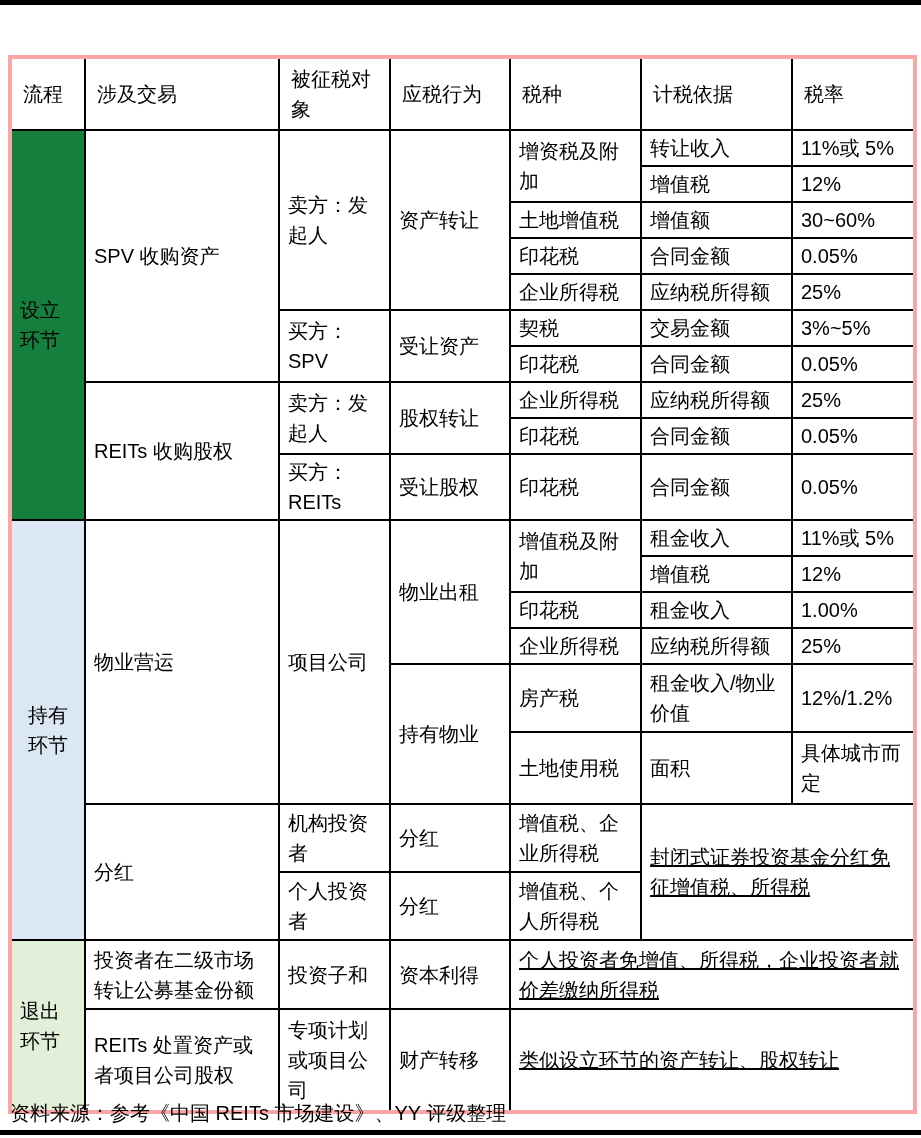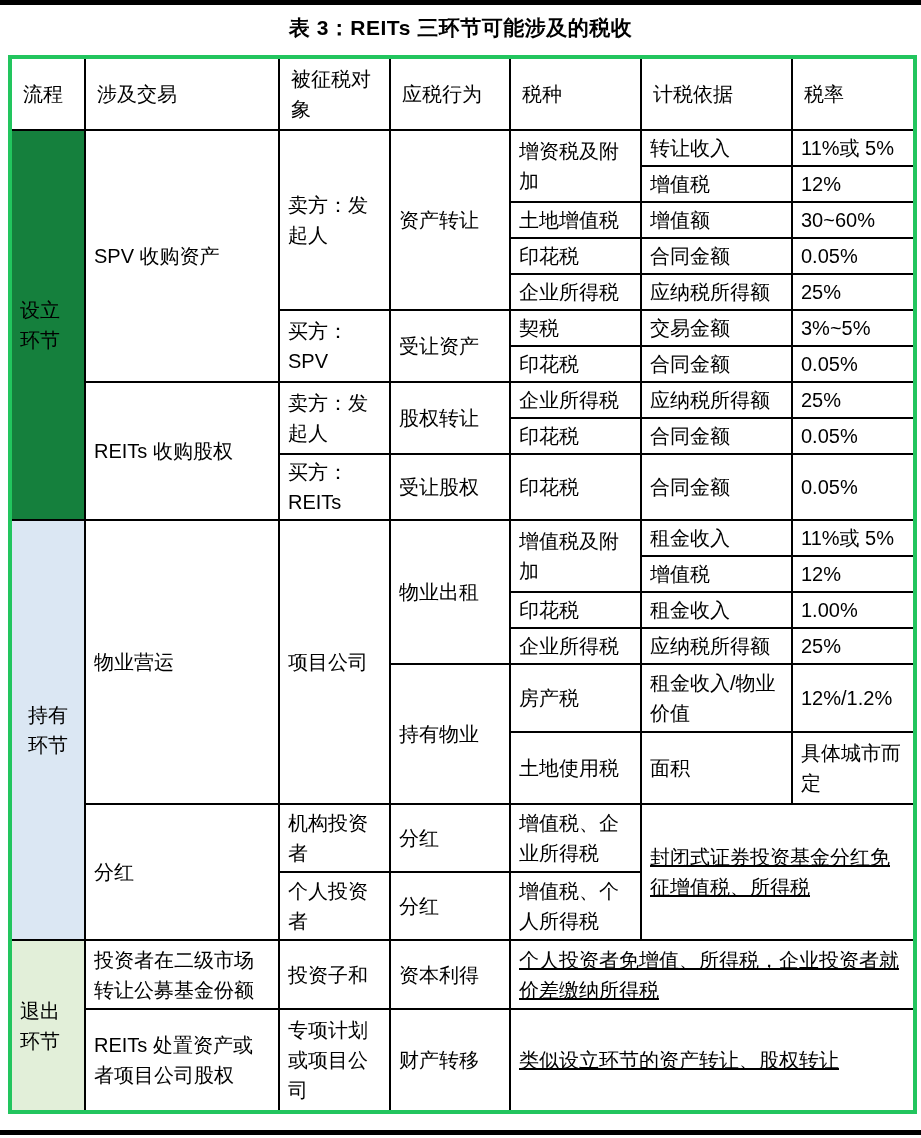--- a/index.html
+++ b/index.html
@@ -16,21 +16,21 @@
   .rule-bottom{top:1130px;height:5px;}
   .title{
     position:absolute;left:0;top:14px;width:921px;
     text-align:center;font-size:21px;font-weight:bold;
     letter-spacing:0.5px;
   }
   .tax-table{
     position:absolute;left:8px;top:55px;
     border-collapse:collapse;table-layout:fixed;
     width:905px;
-    border:4px solid #22c55e;
+    border:4px solid #fca5a5;
   }
   .tax-table td,.tax-table th{
     border:2px solid #000;
     padding:2px 8px;
     font-size:20px;
     line-height:30px;
     font-weight:normal;
     vertical-align:middle;
     text-align:left;
     overflow:hidden;
@@ -43,21 +43,20 @@
     position:absolute;left:10px;top:1100px;width:900px;
     font-size:20px;line-height:26px;
   }
 </style>
 </head>
 <body>
 
 <div class="page">
   <div class="rule rule-top"></div>
 
-  <div class="title">表 3：REITs 三环节可能涉及的税收</div>
 
   <table class="tax-table">
     <colgroup>
       <col style="width:75px">
         <col style="width:194px">
         <col style="width:111px">
       <col style="width:120px">
         <col style="width:131px">
         <col style="width:151px">
       <col style="width:123px">
@@ -190,15 +189,16 @@
       </tr>
       <tr style="height:103px">
         <td class="ctr">REITs 处置资产或者项目公司股权</td>
         <td class="ctr">专项计划或项目公司</td>
         <td>财产转移</td>
         <td class="merged" colspan="3">类似设立环节的资产转让、股权转让</td>
       </tr>
     </tbody>
   </table>
 
+  <div class="src">资料来源：参考《中国 REITs 市场建设》、YY 评级整理</div>
 
   <div class="rule rule-bottom"></div>
 </div>
 
 </body></html>

